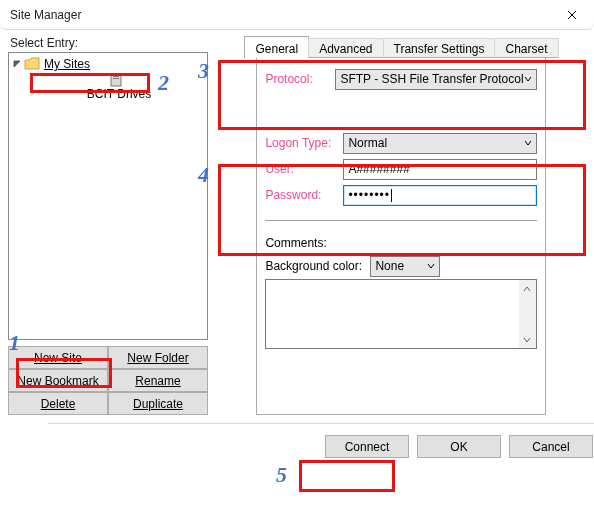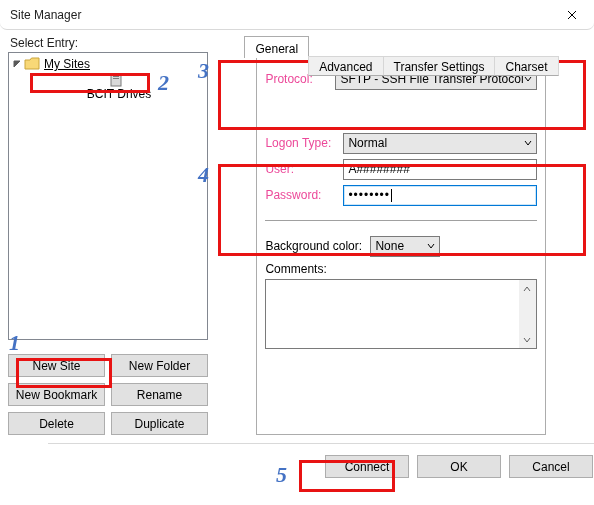--- a/index.html
+++ b/index.html
@@ -12,26 +12,26 @@
   .left-col { width: 200px; display: flex; flex-direction: column; }
   .select-label { margin: 0 0 2px 2px; color: #222; }
   .tree { border: 1px solid #828790; height: 288px; background: #fff; position: relative; padding-top: 2px; }
   .tree-row { display: flex; align-items: center; height: 18px; white-space: nowrap; }
   .indent0 { padding-left: 2px; text-decoration: underline; }
   .indent1 { padding-left: 22px; flex-direction: column; }
   .expander { width: 11px; height: 11px; margin-right: 2px; display: inline-flex; align-items: center; justify-content: center; }
   .expander svg { stroke: #5a5a5a; fill: #5a5a5a; }
   .folder-icon { width: 16px; height: 14px; margin-right: 4px; }
   .site-icon { width: 14px; height: 14px; margin-right: 4px; }
-  .btn-grid { display: grid; grid-template-columns: 1fr 1fr; gap: 6px; margin-top: 14px; }
+  .btn-grid { display: grid; grid-template-columns: 1fr 1fr; margin-top: 6px; text-decoration: underline; }
   .wbtn { height: 23px; background: #e1e1e1; border: 1px solid #adadad; color: #000; display: flex; align-items: center; justify-content: center; cursor: pointer; }
   .right-col { flex: 1; display: flex; flex-direction: column; align-items: center; }
   .tabbar { display: flex; height: 22px; position: relative; z-index: 2; }
   .tab { padding: 2px 10px 0 10px; border: 1px solid #acacac; border-bottom: none; background: #fff; margin-right: -1px; display: flex; align-items: center; cursor: pointer; }
-  .tab.inactive { background: #f0f0f0; border-color: #d6d6d6; border-bottom: 1px solid #acacac; margin-top: 20px; height: 20px; }
+  .tab.inactive { background: #f0f0f0; border-color: #d6d6d6; border-bottom: 1px solid #acacac; margin-top: 2px; height: 20px; }
   .tabpanel { border: 1px solid #acacac; padding: 8px 8px 8px 8px; margin-top: -1px; background: #fff; flex: 1; }
   .section { position: relative; }
   .form-row { display: flex; align-items: center; height: 26px; }
   .flabel { width: 70px; color: #ec4899; }
   .flabel-wide { width: 105px; color: #000; }
   .sel { background: #e7e7e7; border: 1px solid #7a7a7a; height: 21px; padding: 0 4px; flex: 1; display: flex; align-items: center; justify-content: space-between; cursor: pointer; }
   .chev { width: 8px; height: 8px; }
   .inp { background: #fff; border: 1px solid #7a7a7a; height: 21px; padding: 0 4px; color: #000; }
   .inp.flex { flex: 1; }
   .inp.focused { border: 1px solid #0078d7; box-shadow: inset 0 0 0 1px #cde6f7; }
@@ -147,33 +147,33 @@
               <div class="inp focused flex" style="width:100%;display:flex;align-items:center">
                 <span style="letter-spacing:1px">••••••••</span>
                 <span class="caret" style="position:static;display:inline-block;margin-left:1px"></span>
               </div>
             </div>
           </div>
         </div>
 
         <div class="hr"></div>
 
+        <div class="form-row" style="height:20px">
+          <span>Comments:</span>
+        </div>
+
         <div class="form-row">
           <span class="flabel-wide">Background color:</span>
           <div class="sel-small">
             <span>None</span>
             <svg class="chev" viewBox="0 0 8 8">
                 <path d="M1 2 L4 6 L7 2" fill="none" stroke="#000"></path>
               </svg>
           </div>
         </div>
-
-        <div class="form-row" style="height:20px">
-          <span>Comments:</span>
-        </div>
         <div class="comments">
           <div class="sb">
             <div class="arrow">
                 <svg width="8" height="8" viewBox="0 0 8 8">
                   <path d="M1 6 L4 2 L7 6" fill="none" stroke="#606060"></path>
                 </svg>
               </div>
             <div class="arrow">
                 <svg width="8" height="8" viewBox="0 0 8 8">
                   <path d="M1 2 L4 6 L7 2" fill="none" stroke="#606060"></path>

